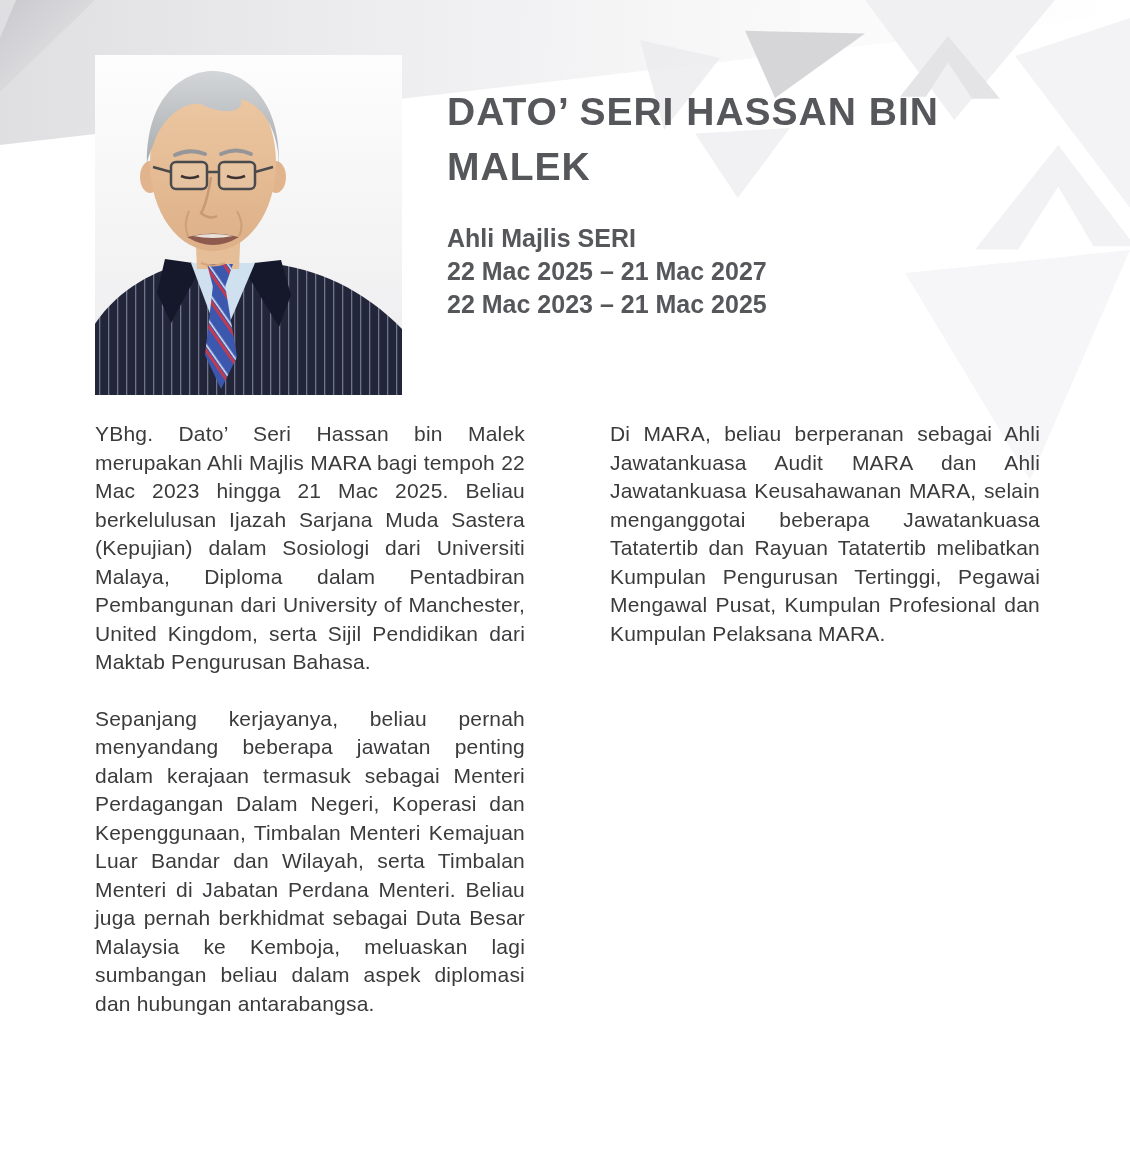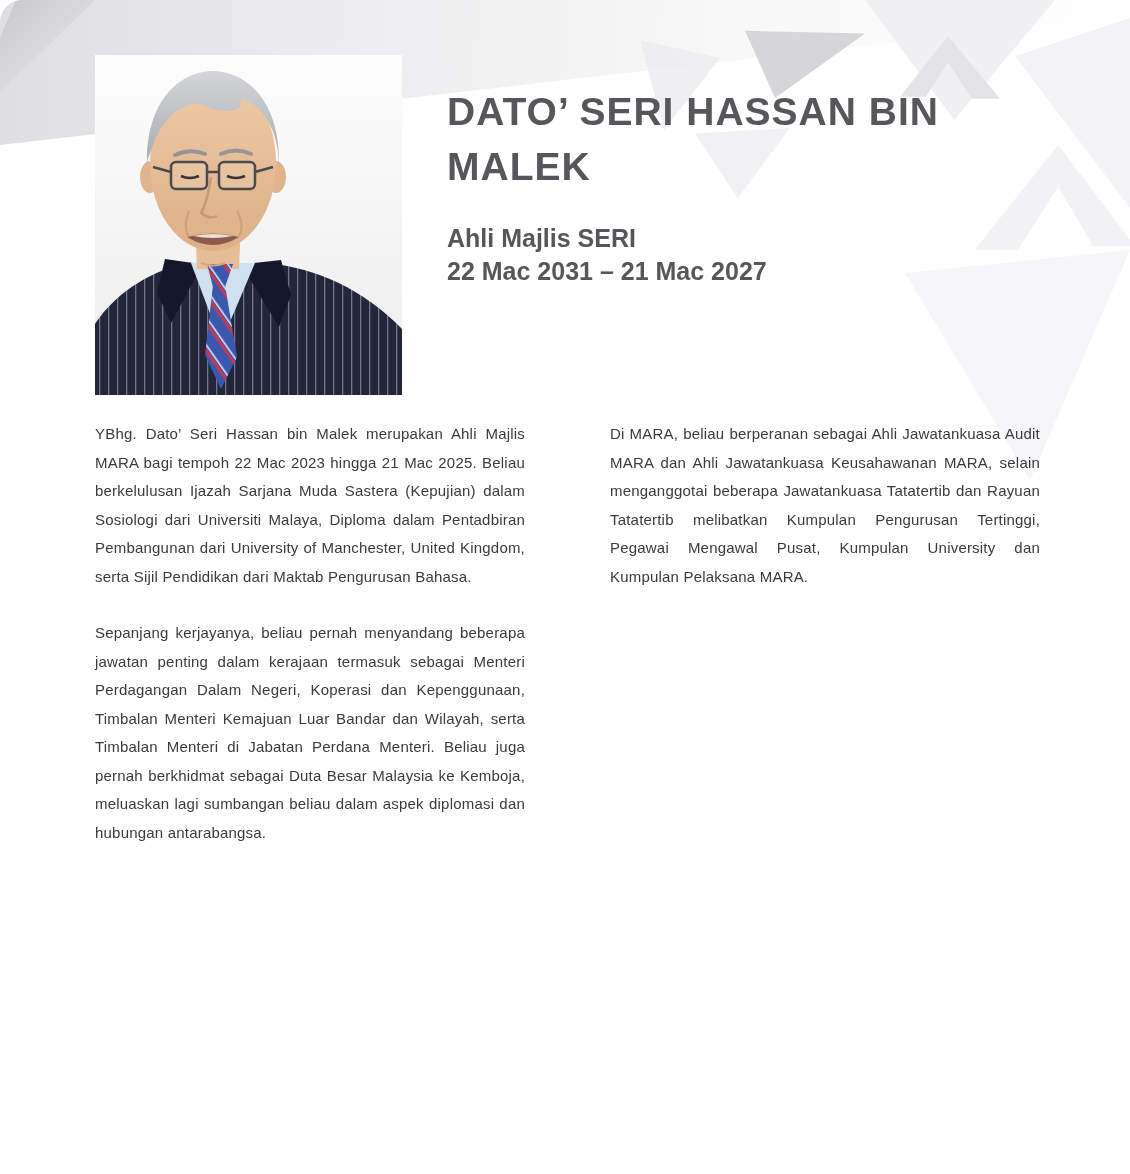--- a/index.html
+++ b/index.html
@@ -2,21 +2,20 @@
 <html><head>
 <meta charset="utf-8">
 <style>
   html,body{margin:0;padding:0;background:#ffffff;}
   .page{
     position:relative;
     width:1130px;height:1174px;
     background:#ffffff;
     overflow:hidden;
     font-family:"Liberation Sans", sans-serif;
-    border-radius:22px;
   }
   
   .decor{position:absolute;pointer-events:none;}
   .band{
     left:0;top:0;width:1130px;height:150px;
     background:linear-gradient(92deg,#dfdfe2 0%,#ececee 30%,#f8f8f9 65%,#ffffff 100%);
     clip-path:polygon(0 0,100% 0,100% 15px,0 145px);
   }
   .corner{
     left:0;top:0;width:120px;height:100px;
@@ -54,21 +53,21 @@
   .role{margin-top:28px;font-size:25px;line-height:33px;font-weight:700;}
   .term{font-size:25px;line-height:33px;font-weight:700;}
   
   .columns{
     position:absolute;left:95px;top:420px;width:945px;
     display:flex;gap:85px;
   }
   .col{width:430px;}
   .col p{
     margin:0 0 28px 0;
-    font-size:15px;line-height:28.5px;letter-spacing:.2px;
+    font-size:21px;line-height:28.5px;letter-spacing:.2px;
     color:#3b3b3d;
     text-align:justify;
     hyphens:none;
   }
 </style>
 </head>
 <body>
 
 <div class="page">
 
@@ -146,26 +145,27 @@
       <path d="M92,182 Q118,175 144,182 Q118,198 92,182 Z" fill="#8e5a4d"></path>
       <path d="M98,181 Q118,177 138,181 Q118,185 98,181 Z" fill="#e9e1d8"></path>
 
       <path d="M106,208 Q118,213 130,208" stroke="#d5a57d" stroke-width="2" fill="none"></path>
     </svg>
   </div>
 
   <div class="header">
     <h1 class="name">DATO’ SERI HASSAN BIN MALEK</h1>
     <div class="role">Ahli Majlis SERI</div>
-    <div class="term">22 Mac 2031 – 21 Mac 2027</div>
+    <div class="term">22 Mac 2025 – 21 Mac 2027</div>
+    <div class="term">22 Mac 2023 – 21 Mac 2025</div>
   </div>
 
   <div class="columns">
     <div class="col">
       <p>YBhg. Dato’ Seri Hassan bin Malek merupakan Ahli Majlis MARA bagi tempoh 22 Mac 2023 hingga 21 Mac 2025. Beliau berkelulusan Ijazah Sarjana Muda Sastera (Kepujian) dalam Sosiologi dari Universiti Malaya, Diploma dalam Pentadbiran Pembangunan dari University of Manchester, United Kingdom, serta Sijil Pendidikan dari Maktab Pengurusan Bahasa.</p>
       <p>Sepanjang kerjayanya, beliau pernah menyandang beberapa jawatan penting dalam kerajaan termasuk sebagai Menteri Perdagangan Dalam Negeri, Koperasi dan Kepenggunaan, Timbalan Menteri Kemajuan Luar Bandar dan Wilayah, serta Timbalan Menteri di Jabatan Perdana Menteri. Beliau juga pernah berkhidmat sebagai Duta Besar Malaysia ke Kemboja, meluaskan lagi sumbangan beliau dalam aspek diplomasi dan hubungan antarabangsa.</p>
     </div>
     <div class="col">
-      <p>Di MARA, beliau berperanan sebagai Ahli Jawatankuasa Audit MARA dan Ahli Jawatankuasa Keusahawanan MARA, selain menganggotai beberapa Jawatankuasa Tatatertib dan Rayuan Tatatertib melibatkan Kumpulan Pengurusan Tertinggi, Pegawai Mengawal Pusat, Kumpulan University dan Kumpulan Pelaksana MARA.</p>
+      <p>Di MARA, beliau berperanan sebagai Ahli Jawatankuasa Audit MARA dan Ahli Jawatankuasa Keusahawanan MARA, selain menganggotai beberapa Jawatankuasa Tatatertib dan Rayuan Tatatertib melibatkan Kumpulan Pengurusan Tertinggi, Pegawai Mengawal Pusat, Kumpulan Profesional dan Kumpulan Pelaksana MARA.</p>
     </div>
   </div>
 
 </div>
 
 </body></html>

